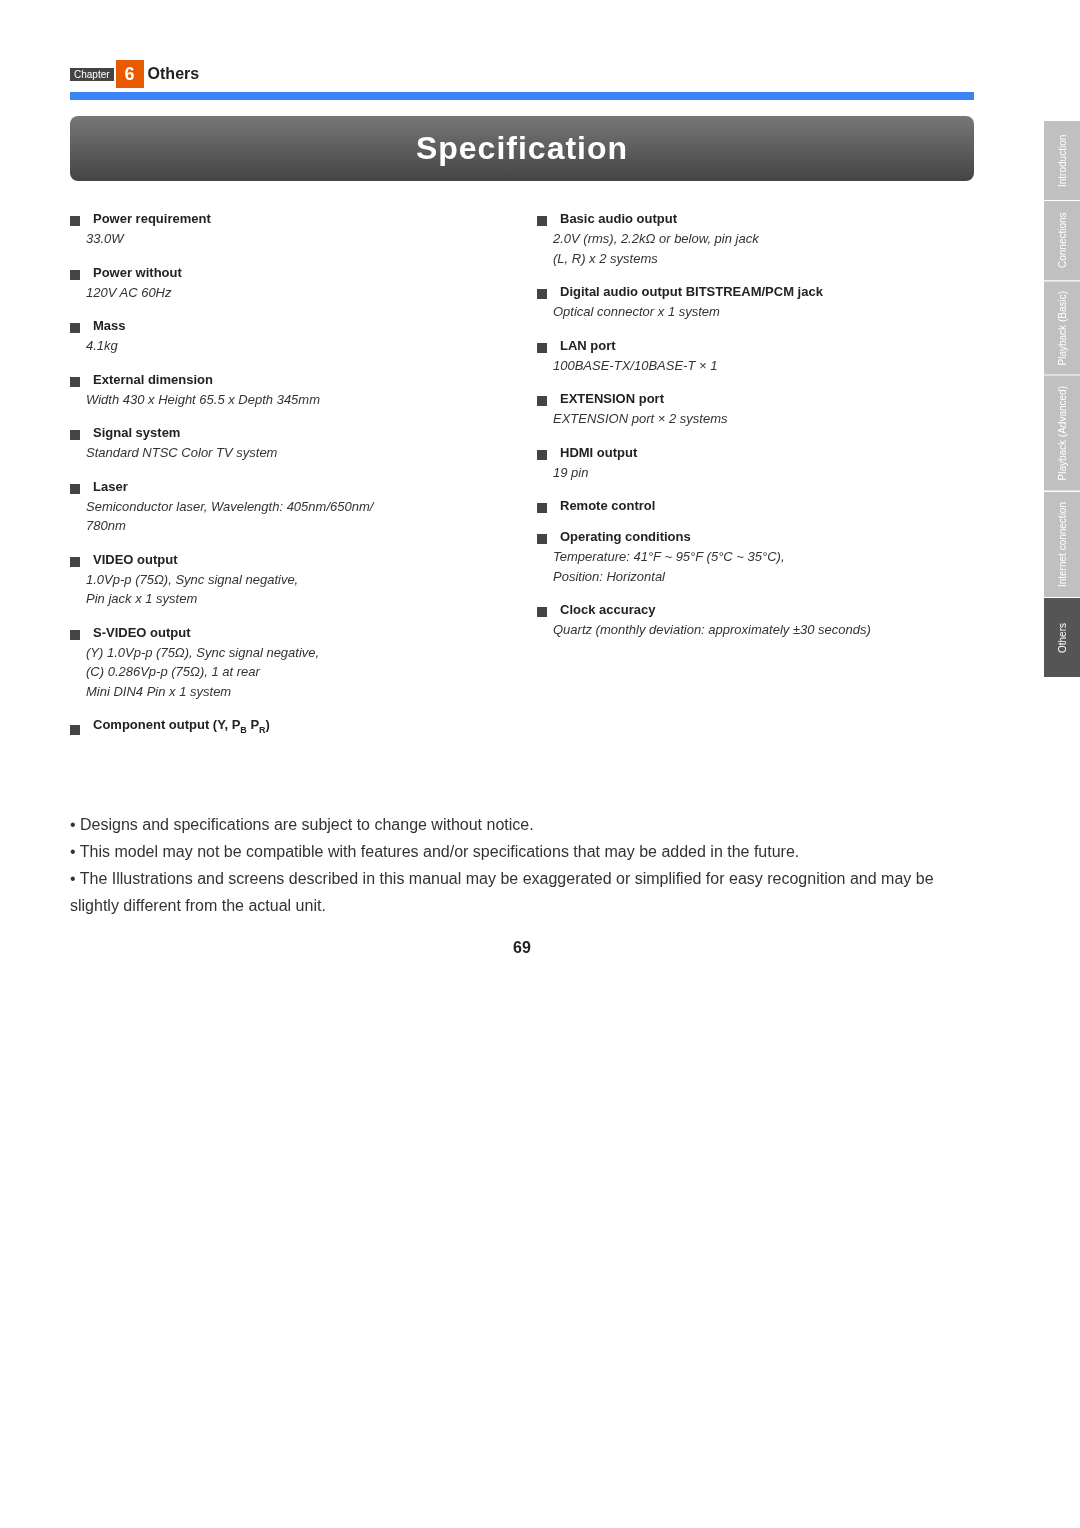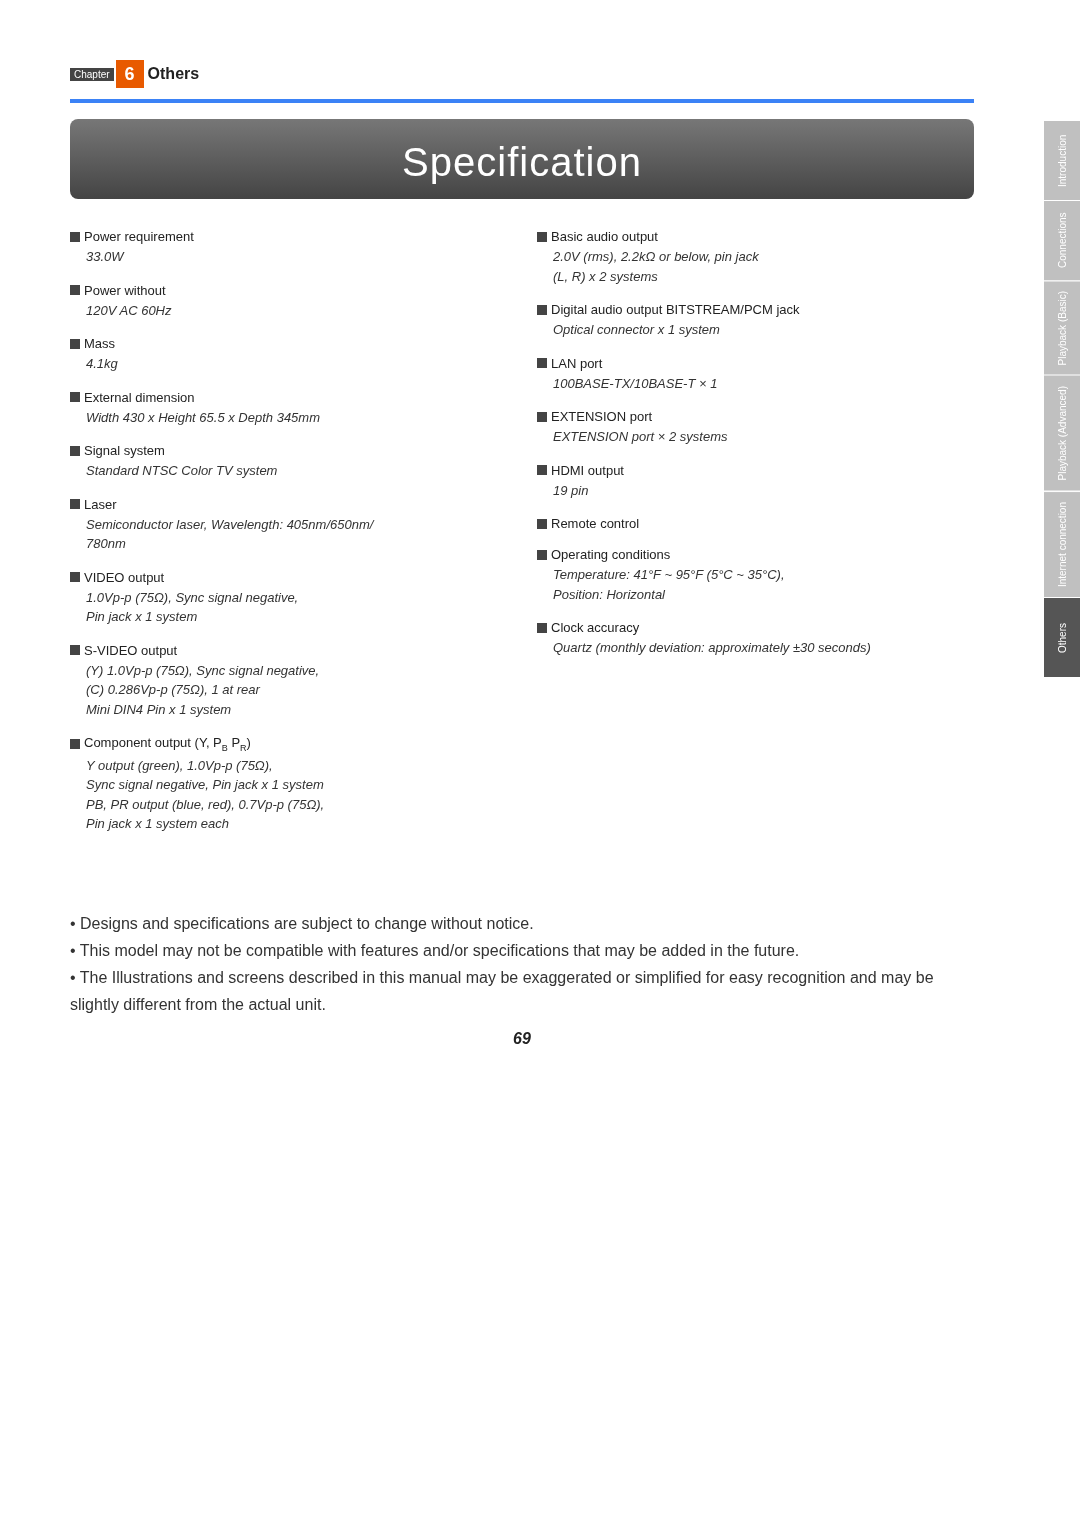--- a/index.html
+++ b/index.html
@@ -47,22 +47,22 @@
     .main-content {
       margin: 0 46px 0 0;
       padding: 60px 60px 60px 70px;
     }
 
     
     .chapter-header {
       display: flex;
       align-items: center;
       margin-bottom: 16px;
-      border-bottom: 4px solid #3b82f6;
-      padding-bottom: 11px;
+      border-bottom: 8px solid #3b82f6;
+      padding-bottom: 4px;
     }
     .chapter-badge {
       background: #444;
       color: #fff;
       font-size: 10px;
       padding: 1px 4px;
       margin-right: 2px;
     }
     .chapter-number {
       background: #e85a00;
@@ -85,45 +85,44 @@
     
     .page-title-container {
       background: linear-gradient(to bottom, #777, #444);
       border-radius: 8px;
       padding: 14px 20px;
       margin-bottom: 30px;
       text-align: center;
     }
     .page-title {
       color: #fff;
-      font-size: 40px;
-      font-weight: normal;
+      font-size: 32px;
+      font-weight: bold;
       letter-spacing: 1px;
-      margin-top: 7px;
     }
 
     
     .spec-columns {
       display: flex;
       gap: 30px;
     }
     .spec-col {
       flex: 1;
     }
 
     
     .spec-item {
       margin-bottom: 16px;
     }
     .spec-label {
-      font-weight: normal;
+      font-weight: bold;
       font-size: 13px;
       display: flex;
-      align-items: center;
-      gap: 2px;
+      align-items: flex-end;
+      gap: 11px;
       margin-bottom: 3px;
     }
     .spec-bullet {
       display: inline-block;
       width: 10px;
       height: 10px;
       background: #444;
       flex-shrink: 0;
       margin-right: 2px;
     }
@@ -144,23 +143,22 @@
     }
     .footer-notes p::before {
       content: "• ";
     }
 
     
     .page-number {
       text-align: center;
       font-size: 16px;
       font-weight: bold;
-      margin-top: 12px;
+      margin-top: 20px;
       color: #222;
-      font-style: italic;
     }
 
     sub, sup {
       font-size: 9px;
     }
   </style>
 </head>
 <body>
 
 <div class="sidebar-tabs">
@@ -253,21 +251,20 @@
             <span class="spec-bullet"></span>
             <span>S-VIDEO output</span>
           </div>
           <div class="spec-value">(Y) 1.0Vp-p (75Ω), Sync signal negative,<br>(C) 0.286Vp-p (75Ω), 1 at rear<br>Mini DIN4 Pin x 1 system</div>
         </div>
         <div class="spec-item">
           <div class="spec-label">
             <span class="spec-bullet"></span>
             <span>Component output (Y, P<sub>B</sub> P<sub>R</sub>)</span>
           </div>
-          <div class="spec-value">Y output (green), 1.0Vp-p (75Ω),<br>Sync signal negative, Pin jack x 1 system<br>PB, PR output (blue, red), 0.7Vp-p (75Ω),<br>Pin jack x 1 system each</div>
         </div>
       </div>
 
     <div class="spec-col" id="right-col">
         <div class="spec-item">
           <div class="spec-label">
             <span class="spec-bullet"></span>
             <span>Basic audio output</span>
           </div>
           <div class="spec-value">2.0V (rms), 2.2kΩ or below, pin jack<br>(L, R) x 2 systems</div>

